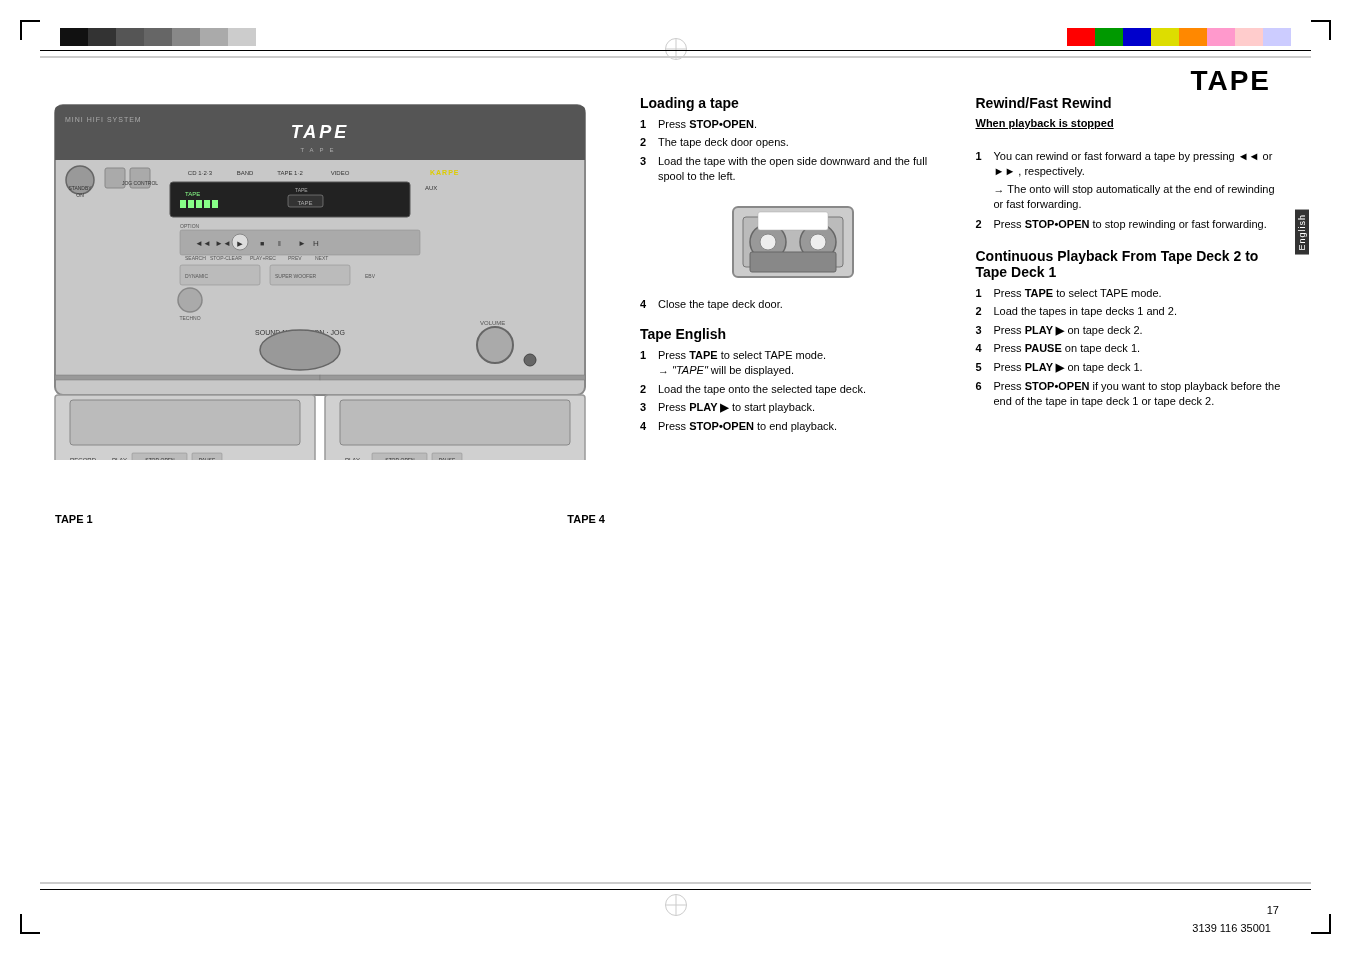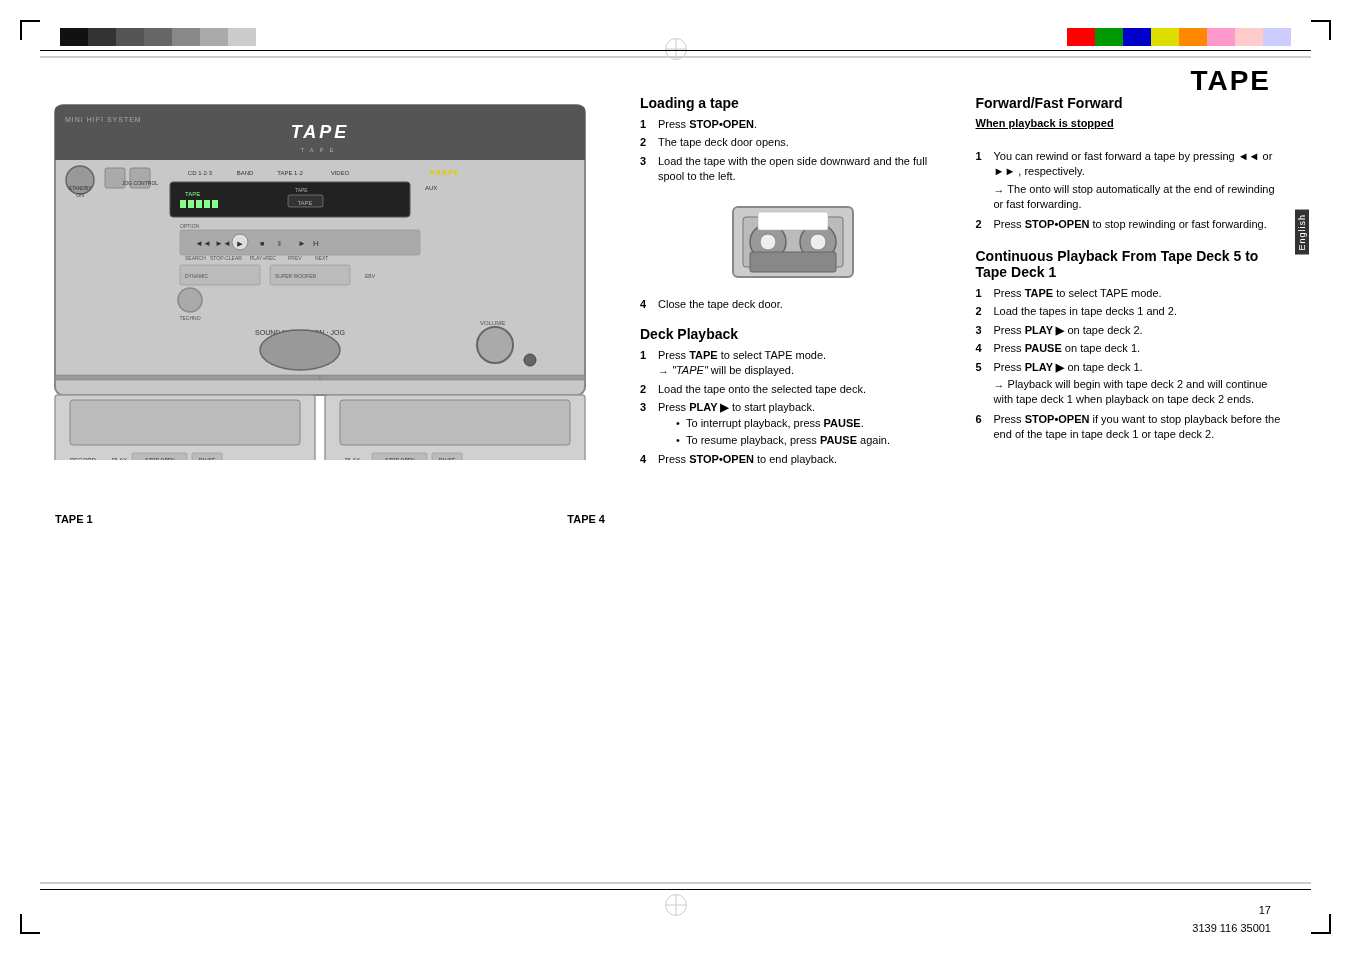--- a/index.html
+++ b/index.html
@@ -196,21 +196,21 @@
       left: 40px;
       right: 40px;
       height: 1px;
       background: #000;
     }
 
     
     .page-number {
       position: absolute;
       bottom: 38px;
-      right: 80px;
+      right: 72px;
       font-size: 11px;
     }
 
     
     .doc-number {
       position: absolute;
       bottom: 20px;
       right: 80px;
       font-size: 11px;
     }
@@ -484,72 +484,68 @@
 
         <ol class="numbered-list" style="margin-top:5px;">
           <li>
             <span class="num">4</span>
             Close the tape deck door.
           </li>
         </ol>
       </div>
 
       <div style="margin-top:14px;">
-        <div class="section-title">Deck Playback</div>
+        <div class="section-title">Tape English</div>
         <ol class="numbered-list">
           <li>
             <span class="num">1</span>
             Press <strong>TAPE</strong> to select TAPE mode.
             <div class="arrow-note" style="margin-left:0; padding-left:0;">
               <span style="font-style:italic;">"TAPE"</span> will be displayed.
             </div>
           </li>
           <li>
             <span class="num">2</span>
             Load the tape onto the selected tape deck.
           </li>
           <li>
             <span class="num">3</span>
             Press <strong>PLAY ▶</strong> to start playback.
-            <ul class="bullet-list">
-              <li>To interrupt playback, press <strong>PAUSE</strong>.</li>
-              <li>To resume playback, press <strong>PAUSE</strong> again.</li>
-            </ul>
           </li>
           <li>
             <span class="num">4</span>
             Press <strong>STOP•OPEN</strong> to end playback.
           </li>
         </ol>
       </div>
     </div>
 
     <div class="col-right">
 
       <div>
-        <div class="section-title">Forward/Fast Forward</div>
+        <div class="section-title">Rewind/Fast Rewind</div>
         <div class="section-subtitle">When playback is stopped</div>
         <ol class="numbered-list">
           <li>
             <span class="num">1</span>
             You can rewind or fast forward a tape by pressing <strong>◄◄</strong> or <strong>►►</strong> , respectively.
             <div style="margin-left:0; font-size:11px; line-height:1.4; margin-top:2px;">
               → The onto will stop automatically at the end of rewinding or fast forwarding.
             </div>
           </li>
           <li style="margin-top:4px;">
             <span class="num">2</span>
             Press <strong>STOP•OPEN</strong> to stop rewinding or fast forwarding.
           </li>
         </ol>
       </div>
 
       <div style="margin-top:16px;">
         <div class="section-title">
-          <span>Continuous Playback From Tape Deck 5 to Tape Deck 1</span>
+          <span>Continuous Playback From Tape Deck 2 to Tape Deck 1</span>
         </div>
         <ol class="numbered-list">
           <li>
             <span class="num">1</span>
             Press <strong>TAPE</strong> to select TAPE mode.
           </li>
           <li>
             <span class="num">2</span>
             Load the tapes in tape decks 1 and 2.
           </li>
@@ -557,23 +553,20 @@
             <span class="num">3</span>
             Press <strong>PLAY ▶</strong> on tape deck 2.
           </li>
           <li>
             <span class="num">4</span>
             Press <strong>PAUSE</strong> on tape deck 1.
           </li>
           <li>
             <span class="num">5</span>
             Press <strong>PLAY ▶</strong> on tape deck 1.
-            <div style="margin-left:0; font-size:11px; line-height:1.4; margin-top:2px;">
-              → Playback will begin with tape deck 2 and will continue with tape deck 1 when playback on tape deck 2 ends.
-            </div>
           </li>
           <li style="margin-top:4px;">
             <span class="num">6</span>
             Press <strong>STOP•OPEN</strong> if you want to stop playback before the end of the tape in tape deck 1 or tape deck 2.
           </li>
         </ol>
       </div>
     </div>
   </div>
 </div>

